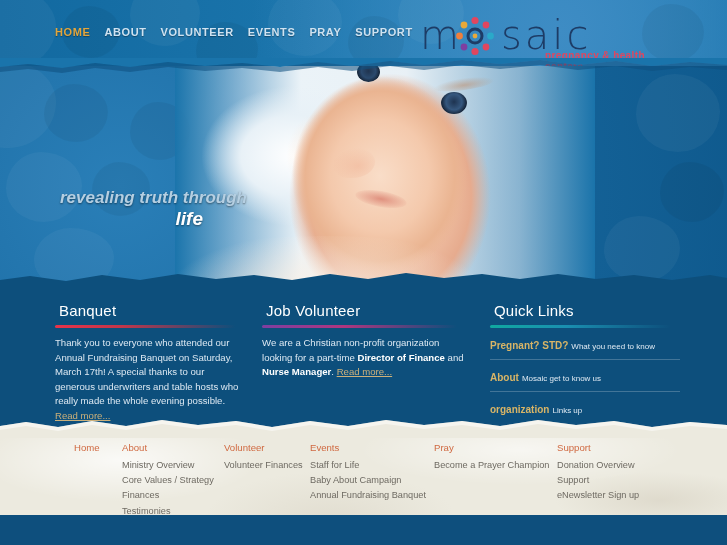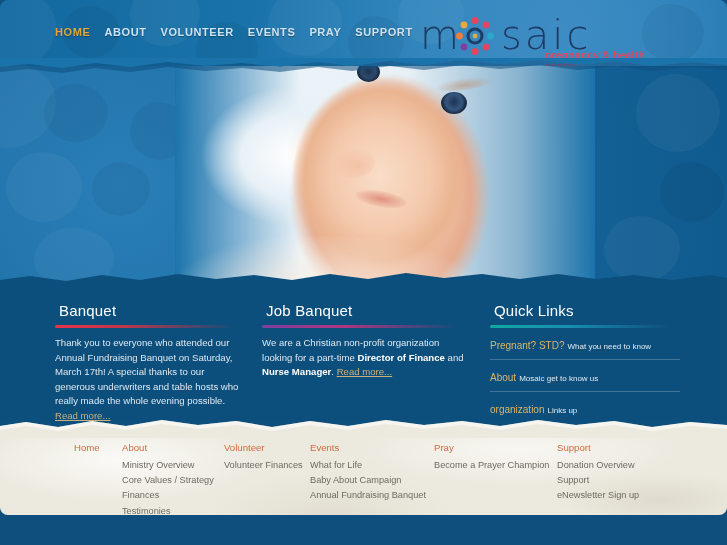--- a/index.html
+++ b/index.html
@@ -2,21 +2,21 @@
 <html><head>
 <meta charset="utf-8">
 <style>
   * { margin:0; padding:0; box-sizing:border-box; }
   html,body { width:727px; height:545px; overflow:hidden; }
   body {
     font-family:"Liberation Sans", sans-serif;
     background:#0e4f7d;
     position:relative;
   }
-  #page { position:relative; width:727px; height:515px; overflow:hidden;border-radius:8px; }
+  #page { position:relative; width:727px; height:515px; overflow:hidden; }
 
   
   .topband {
     position:absolute; left:0; top:0; width:727px; height:72px;
     background:
       radial-gradient(circle at 560px 30px, #3e8cc4 0%, rgba(62,140,196,0) 55%),
       linear-gradient(90deg,#1269a0 0%, #1a74ab 40%, #2a85bb 70%, #1a74ab 100%);
     overflow:hidden;
   }
   
@@ -137,21 +137,21 @@
   .rule.teal  { background:linear-gradient(90deg,#10a9a0 0%, #1a8fb0 40%, rgba(13,79,124,0) 95%); }
 
   .col p {
     margin-top:8px; font-size:9.6px; line-height:1.52; color:#dce8f2;
   }
   .col p b { color:#ffffff; }
   .readmore { color:#cbb07a; }
 
   .ql-item { border-bottom:1px solid rgba(255,255,255,0.22); padding:7px 0 6px 0; }
   .ql-item:last-child { border-bottom:none; }
-  .ql-item .k { font-size:10px; color:#d9b566; font-weight:normal; }
+  .ql-item .k { font-size:10px; color:#d9b566; font-weight:bold; }
   .ql-item .v { font-size:8px; color:#dfeaf3; margin-left:3px; }
 
   .torn-footer {
     position:absolute; left:0; top:412px; width:727px; height:26px; z-index:5; pointer-events:none;
   }
 
   
   .footer {
     position:absolute; left:0; top:430px; width:727px; height:115px;
     background:#eceadf;
@@ -241,37 +241,41 @@
       <div class="face">
         <div class="nose"></div>
         <div class="lips"></div>
         <div class="brow"></div>
         <div class="eye left"></div>
         <div class="eye right"></div>
       </div>
       <div class="shoulder"></div>
     </div>
 
+    <div class="tagline">
+      <span>revealing truth through</span>
+      <span class="life">life</span>
+    </div>
 
   </div>
 
   <svg class="torn-hero" viewBox="0 0 727 24" preserveAspectRatio="none">
     <path d="M0,12 L30,8 L66,13 L102,7 L140,12 L178,6 L216,11 L254,7 L292,12 L330,6 L368,11 L406,5 L444,10 L482,6 L520,11 L558,6 L596,11 L634,7 L672,12 L710,7 L727,10 L727,24 L0,24 Z" fill="#0d4f7c"></path>
   </svg>
 
   <div class="content">
 
     <div class="col c1">
       <h2>Banquet</h2>
       <div class="rule red"></div>
       <p><span>Thank you to everyone who attended our Annual Fundraising Banquet on Saturday, March 17th! A special thanks to our generous underwriters and table hosts who really made the whole evening possible. </span><a href="#" class="readmore">Read more...</a></p>
     </div>
 
     <div class="col c2">
-      <h2>Job Banquet</h2>
+      <h2>Job Volunteer</h2>
       <div class="rule purple"></div>
       <p><span>We are a Christian non-profit organization looking for a part-time </span><b>Director of Finance</b><span> and </span><b>Nurse Manager</b><span>.  </span><a href="#" class="readmore">Read more...</a></p>
     </div>
 
     <div class="col c3">
       <h2>Quick Links</h2>
       <div class="rule teal"></div>
       <a href="#" class="ql-item" style="display:block;text-decoration:none;">
         <span class="k">Pregnant? STD?</span><span class="v">What you need to know</span>
       </a>
@@ -306,21 +310,21 @@
       <a href="#" class="i" style="display:block;text-decoration:none;">Contact Us</a>
     </div>
 
     <div class="fcol f-vol">
       <a href="#" class="h" style="display:block;text-decoration:none;">Volunteer</a>
       <a href="#" class="i" style="display:block;text-decoration:none;">Volunteer Finances</a>
     </div>
 
     <div class="fcol f-ev">
       <a href="#" class="h" style="display:block;text-decoration:none;">Events</a>
-      <a href="#" class="i" style="display:block;text-decoration:none;">What for Life</a>
+      <a href="#" class="i" style="display:block;text-decoration:none;">Staff for Life</a>
       <a href="#" class="i" style="display:block;text-decoration:none;">Baby About Campaign</a>
       <a href="#" class="i" style="display:block;text-decoration:none;">Annual Fundraising Banquet</a>
     </div>
 
     <div class="fcol f-pray">
       <a href="#" class="h" style="display:block;text-decoration:none;">Pray</a>
       <a href="#" class="i" style="display:block;text-decoration:none;">Become a Prayer Champion</a>
     </div>
 
     <div class="fcol f-sup">

